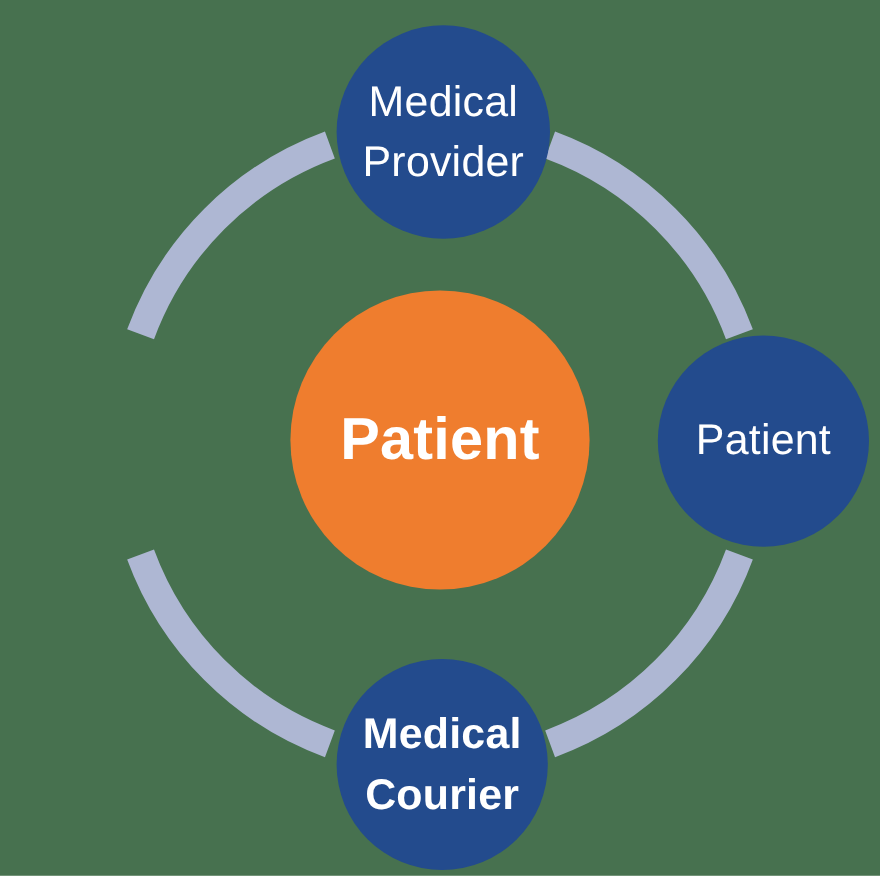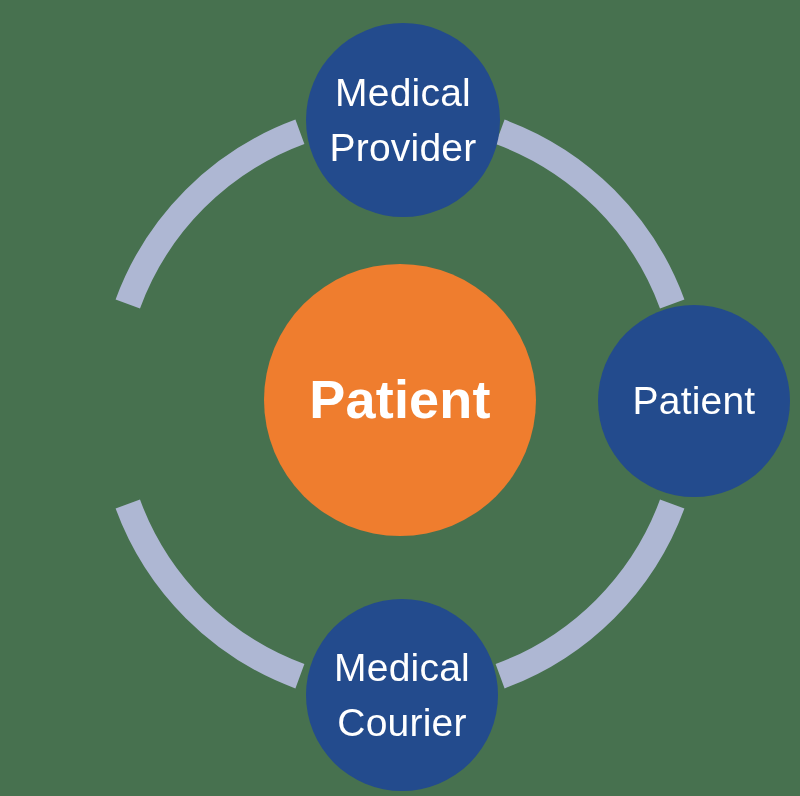--- a/index.html
+++ b/index.html
@@ -53,21 +53,21 @@
     width: 272px;
     height: 272px;
   }
   .node.center-node .label {
     font-size: 54px;
     line-height: 1.1;
     font-weight: bold;
   }
   .node.pos-top    { left: 306px; top: 23px;  width: 194px; height: 194px; }
   .node.pos-right  { left: 598px; top: 305px; width: 192px; height: 192px; }
-  .node.pos-bottom { left: 306px; top: 599px; width: 192px; height: 192px; }
+  .node.pos-bottom { left: 306px; top: 599px; width: 192px; height: 192px; font-weight: bold; }
   .node.pos-left   { left: 7px;   top: 307px; width: 190px; height: 190px; }
 </style>
 </head>
 <body>
 
 <div class="stage">
 
   <svg class="ring-svg" width="800" height="796" viewBox="0 0 800 796" aria-hidden="true">
     <g id="ring-group">
         <path d="M 672.2 303.9 A 290 290 0 0 0 500.1 131.8" fill="none" stroke="#AEB7D3" stroke-width="26" stroke-linecap="butt"></path>

